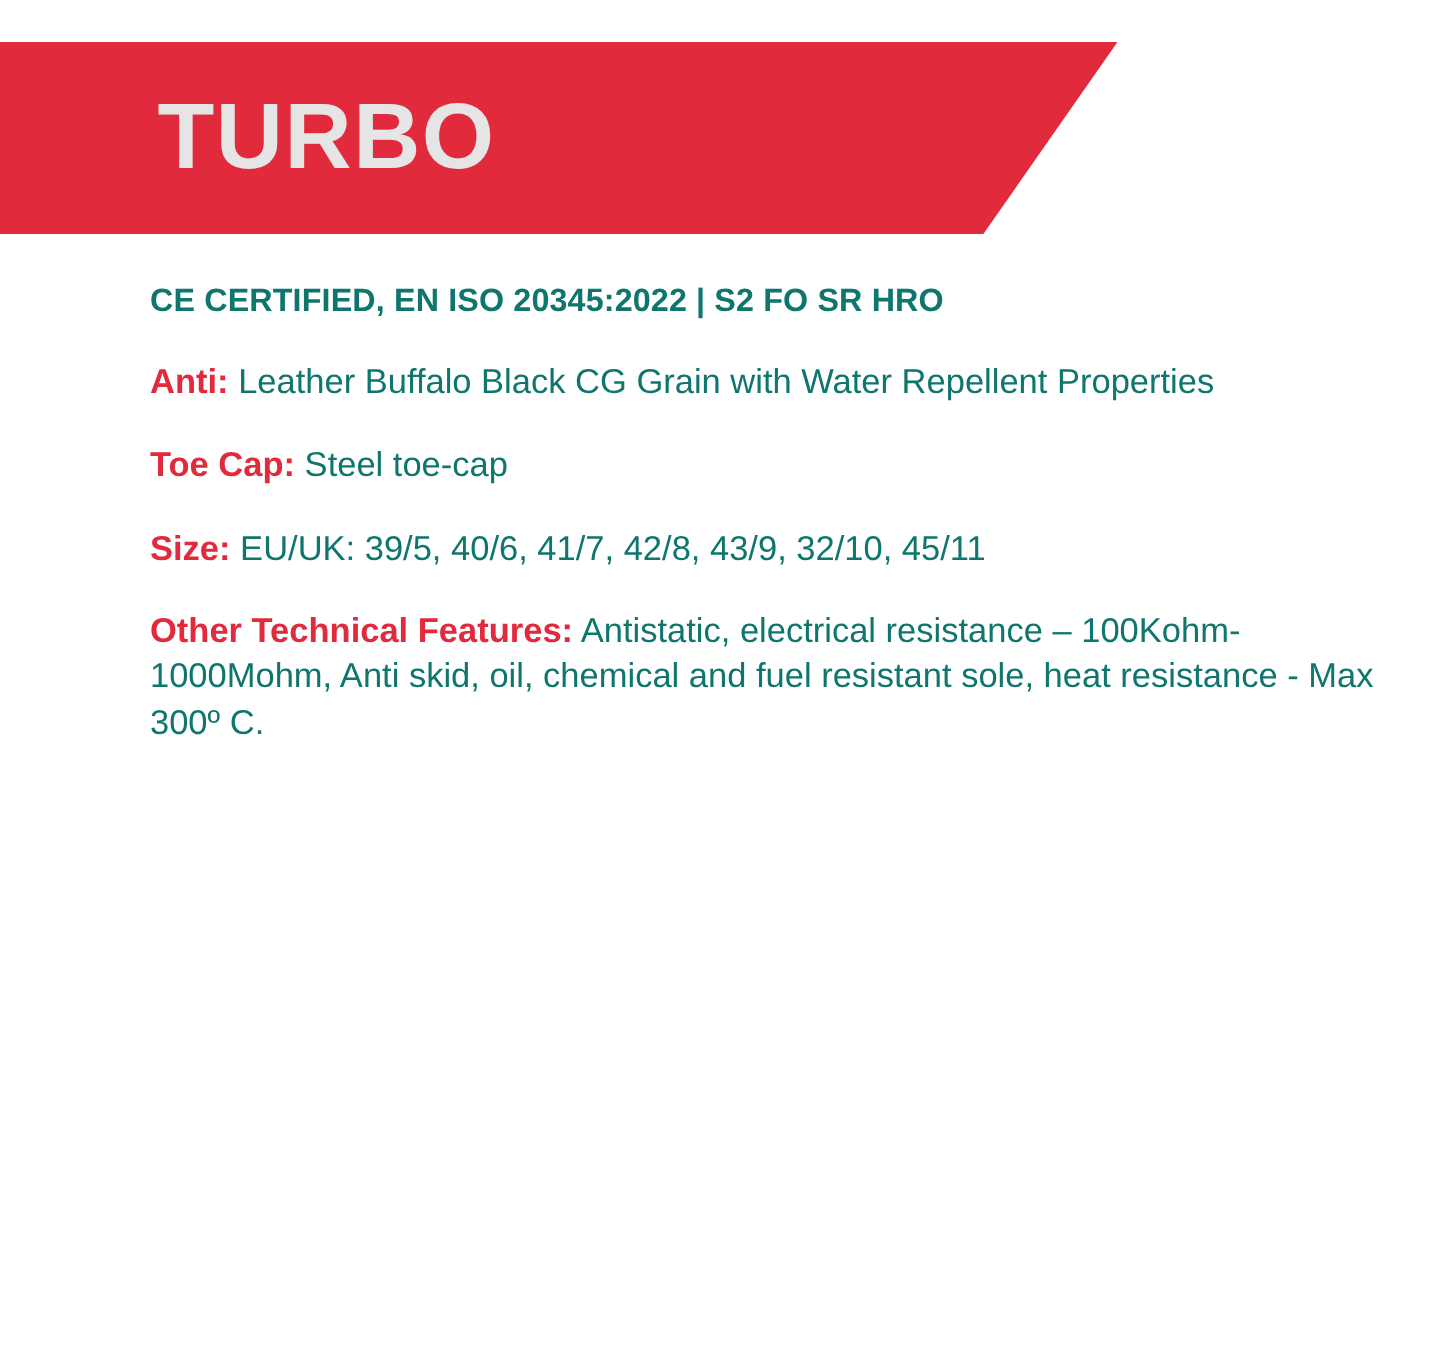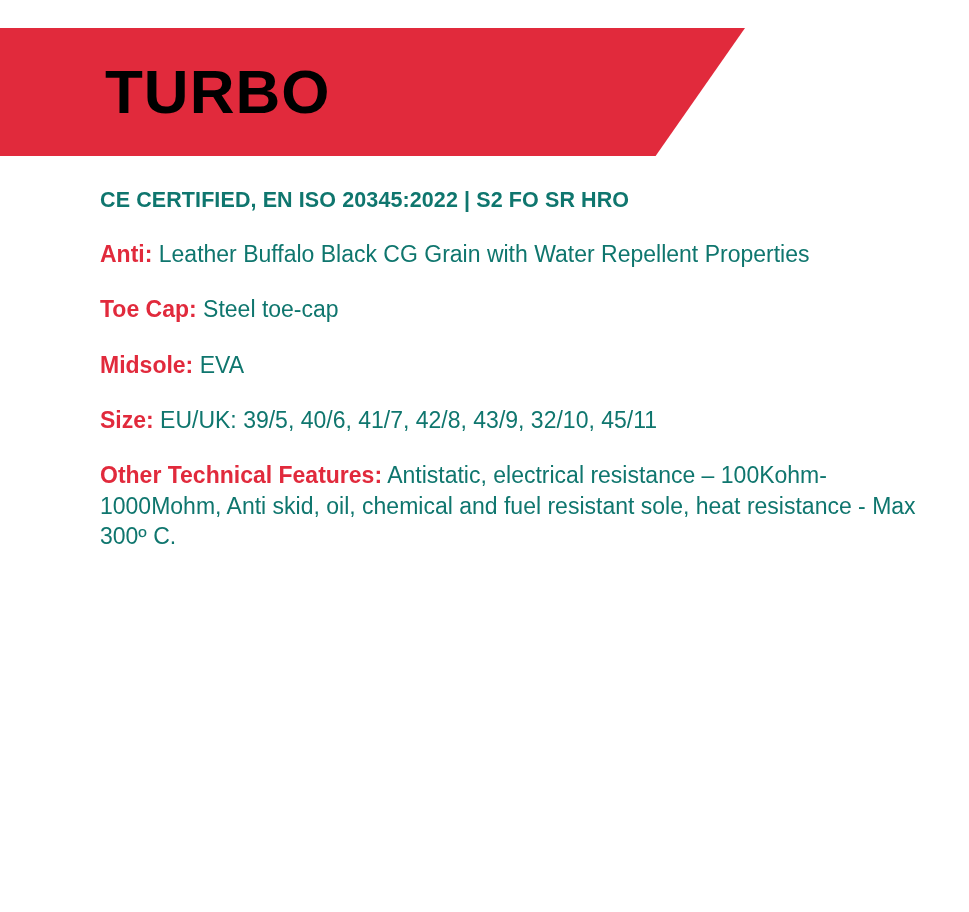--- a/index.html
+++ b/index.html
@@ -28,21 +28,21 @@
     top: 28px;
     width: 745px;
     height: 128px;
     background: #e12a3c;
     -webkit-clip-path: polygon(0 0, 100% 0, 88% 100%, 0 100%);
     clip-path: polygon(0 0, 100% 0, 88% 100%, 0 100%);
     display: flex;
     align-items: center;
   }
   .banner-title {
-    color: #000000;
+    color: #e5e5e5;
     font-size: 62px;
     font-weight: bold;
     letter-spacing: 1px;
     margin-left: 105px;
     line-height: 1;
     white-space: nowrap;
   }
 
   
   .content {
@@ -91,23 +91,20 @@
 
     <div class="spec">
       <span class="label">Anti:</span><span class="value"> Leather Buffalo Black CG Grain with Water Repellent Properties</span>
     </div>
 
 
     <div class="spec">
       <span class="label">Toe Cap:</span><span class="value"> Steel toe-cap</span>
     </div>
 
-    <div class="spec">
-      <span class="label">Midsole:</span><span class="value"> EVA</span>
-    </div>
 
 
 
     <div class="spec">
       <span class="label">Size:</span><span class="value"> EU/UK: 39/5, 40/6, 41/7, 42/8, 43/9, 32/10, 45/11</span>
     </div>
 
     <div class="spec last">
       <span class="label">Other Technical Features:</span><span class="value"> Antistatic, electrical resistance – 100Kohm-1000Mohm, Anti skid, oil, chemical and fuel resistant sole, heat resistance - Max 300º C.</span>
     </div>

